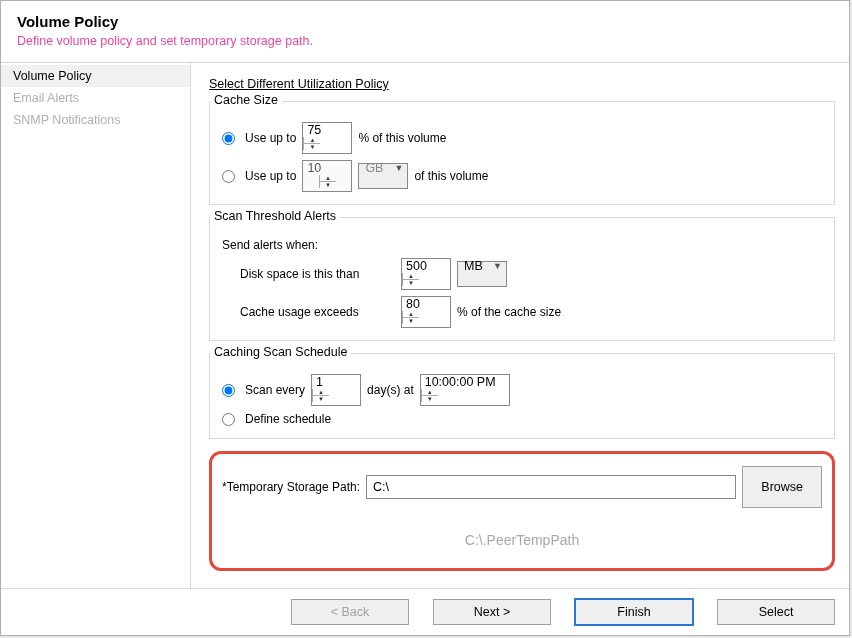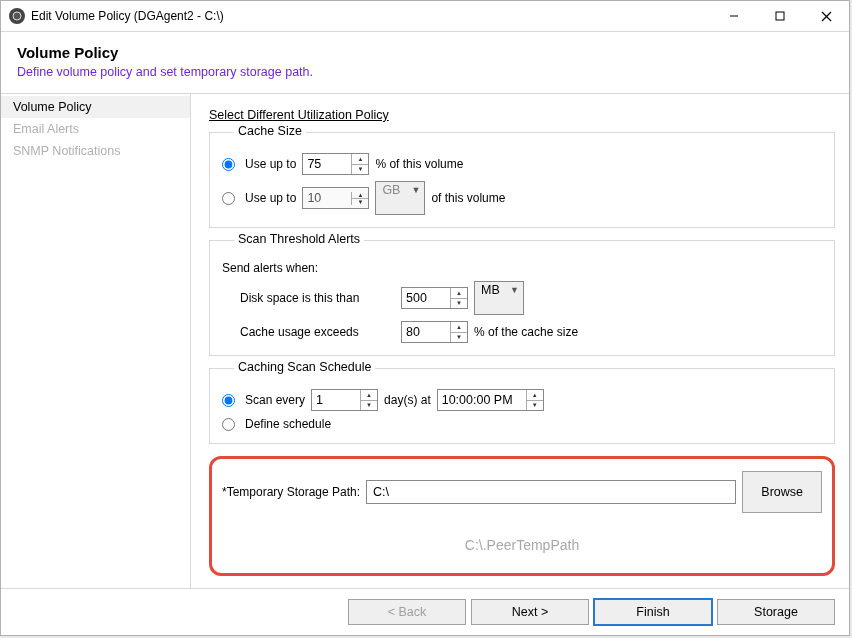--- a/index.html
+++ b/index.html
@@ -58,21 +58,21 @@
     border-bottom: 1px solid #d8d8d8;
   }
   .header-panel h1 {
     margin: 0 0 4px 0;
     font-size: 15px;
     font-weight: bold;
   }
   .header-panel p {
     margin: 0;
     font-size: 12.5px;
-    color: #6d28d9;
+    color: #ec4899;
   }
   
   .body {
     flex: 1;
     display: flex;
     min-height: 0;
   }
   .sidebar {
     width: 190px;
     border-right: 1px solid #d8d8d8;
@@ -103,39 +103,40 @@
   }
   .groupbox {
     border: 1px solid #d8d8d8;
     margin-bottom: 12px;
     position: relative;
     padding: 20px 12px 12px 12px;
   }
   .groupbox-title {
     position: absolute;
     top: -9px;
-    left: 24px;
+    left: 0;
     background: #fff;
     padding: 0 4px;
     font-size: 12.5px;
   }
   .row {
     display: flex;
     align-items: center;
     margin-bottom: 6px;
     gap: 6px;
   }
   .row:last-child { margin-bottom: 0; }
   input[type="radio"] { margin: 0 4px 0 0; }
   .spinner {
     display: inline-flex;
     border: 1px solid #888;
-    height: 22px;
+    height: 32px;
     box-sizing: border-box;
     background:#fff;
+    flex-direction:column;
   }
   .spinner.disabled { background:#fafafa; color:#888;align-items:center;}
   .spinner input {
     border: none;
     width: 40px;
     text-align: left;
     padding: 0 4px;
     font-size: 12.5px;
     outline: none;
     background: transparent;
@@ -155,21 +156,21 @@
     font-size: 6px;
     line-height: 1;
     color: #333;
     border-bottom: 1px solid #aaa;
   }
   .spinner .spin-btn:last-child { border-bottom: none; }
   .combo {
     display: inline-flex;
     align-items: center;
     border: 1px solid #888;
-    height: 34px;
+    height: 26px;
     box-sizing: border-box;
     background: #efefef;
     padding: 0 4px 16px 6px;
     font-size: 12.5px;
     min-width: 50px;
     justify-content: space-between;
     gap:8px;
   }
   .combo.disabled { color:#888; }
   .combo .chev { font-size: 9px; color:#555; }
@@ -206,65 +207,39 @@
     color: #a8a8a8;
     margin-top: 24px;
     font-size:14px;
   }
   
   .footer {
     border-top: 1px solid #d8d8d8;
     padding: 10px 14px 10px 10px;
     display: flex;
     justify-content: flex-end;
-    gap: 5px;
+    gap: 24px;
     background:#fff;
   }
   .footer button {
     width: 118px;
     height: 26px;
     border: 1px solid #a0a0a0;
     background: #efefef;
     font-size: 12.5px;
     font-family: inherit;
   }
   .footer button.disabled { color: #a0a0a0; }
   .footer button.primary { border: 1px solid #2a78d0; outline: 1px solid #2a78d0; }
 </style>
 </head>
 <body>
 
 <div class="window">
 
-  <div class="titlebar">
-    <span class="titlebar-icon">
-      <svg viewBox="0 0 10 10">
-          <circle cx="5" cy="5" r="4" fill="#555" stroke="#ddd" stroke-width="1"></circle>
-        </svg>
-    </span>
-    <span class="titlebar-title">Edit Volume Policy (DGAgent2 - C:\)</span>
-    <div class="titlebar-btns">
-      <div class="titlebar-btn">
-        <svg width="10" height="10">
-            <line x1="1" y1="5" x2="9" y2="5" stroke="#000" stroke-width="1"></line>
-          </svg>
-      </div>
-      <div class="titlebar-btn">
-        <svg width="10" height="10">
-            <rect x="1" y="1" width="8" height="8" fill="none" stroke="#000" stroke-width="1"></rect>
-          </svg>
-      </div>
-      <div class="titlebar-btn close">
-        <svg width="11" height="11">
-            <line x1="1" y1="1" x2="10" y2="10" stroke="#000" stroke-width="1.2"></line>
-            <line x1="10" y1="1" x2="1" y2="10" stroke="#000" stroke-width="1.2"></line>
-          </svg>
-      </div>
-    </div>
-  </div>
 
   <div class="header-panel">
     <h1>Volume Policy</h1>
     <p>Define volume policy and set temporary storage path.</p>
   </div>
 
   <div class="body">
 
     <div class="sidebar">
       <div class="sidebar-item active">
@@ -384,16 +359,16 @@
         <div class="muted-path">C:\.PeerTempPath</div>
       </div>
 
     </div>
   </div>
 
   <div class="footer">
     <button class="disabled">&lt; Back</button>
     <button>Next &gt;</button>
     <button class="primary">Finish</button>
-    <button>Storage</button>
+    <button>Select</button>
   </div>
 
 </div>
 
 </body></html>

